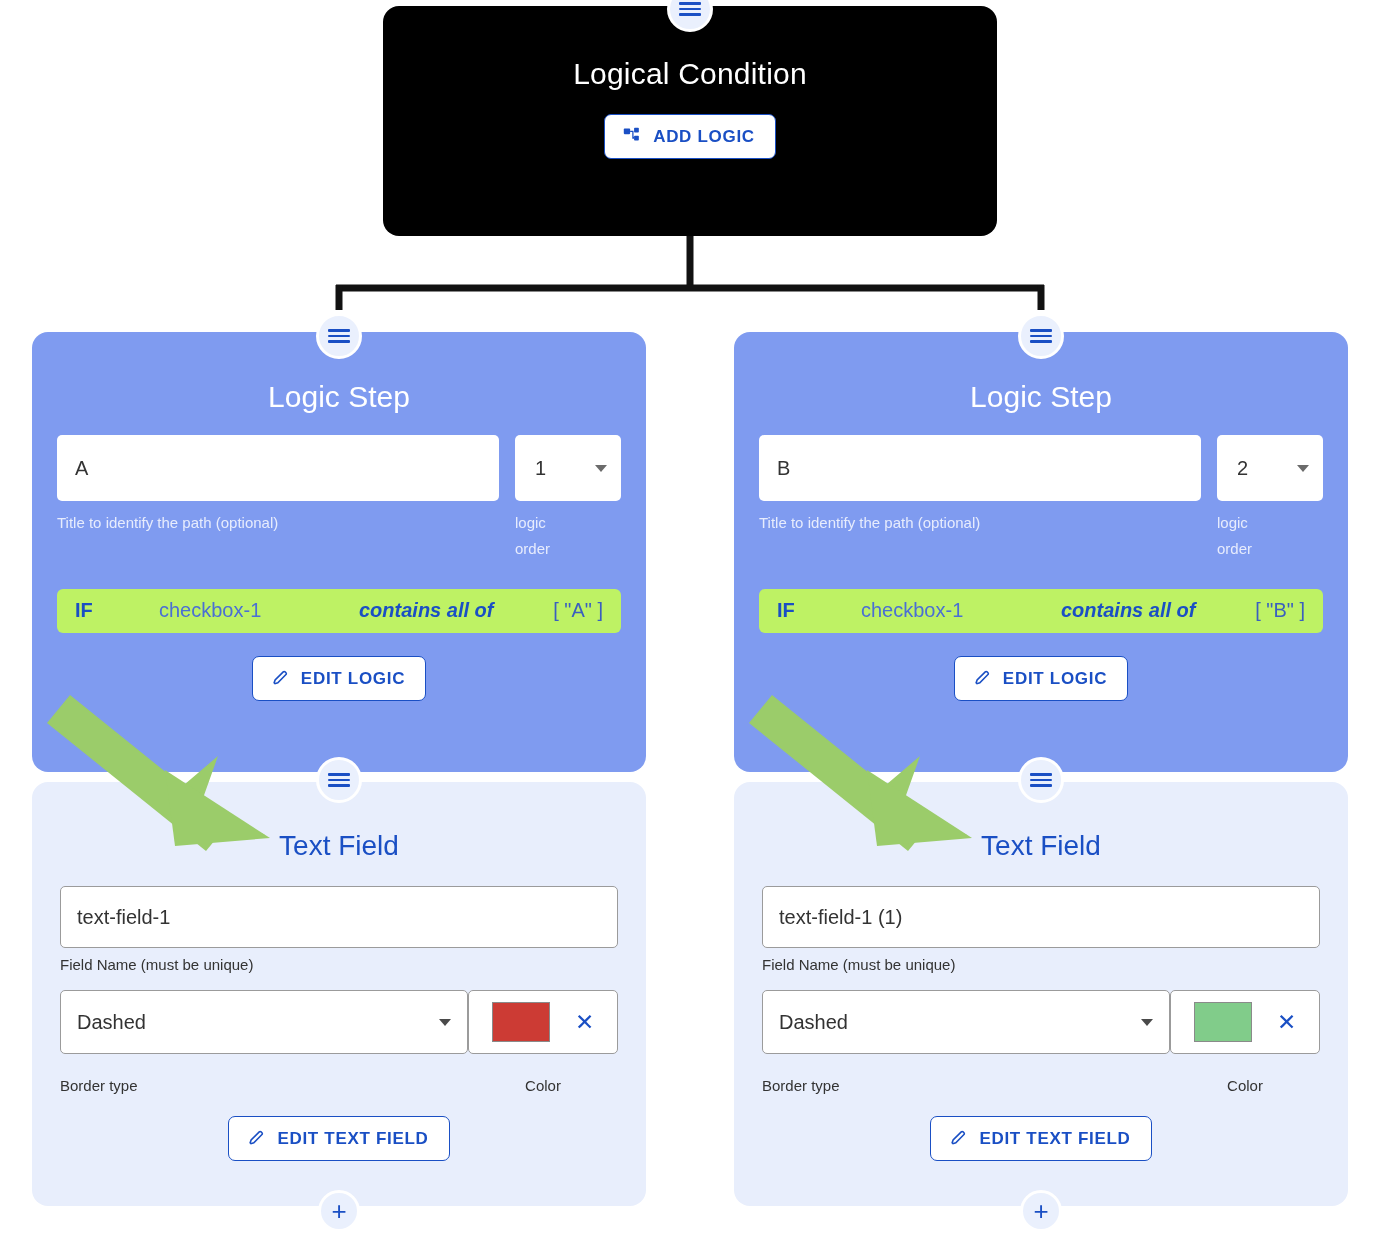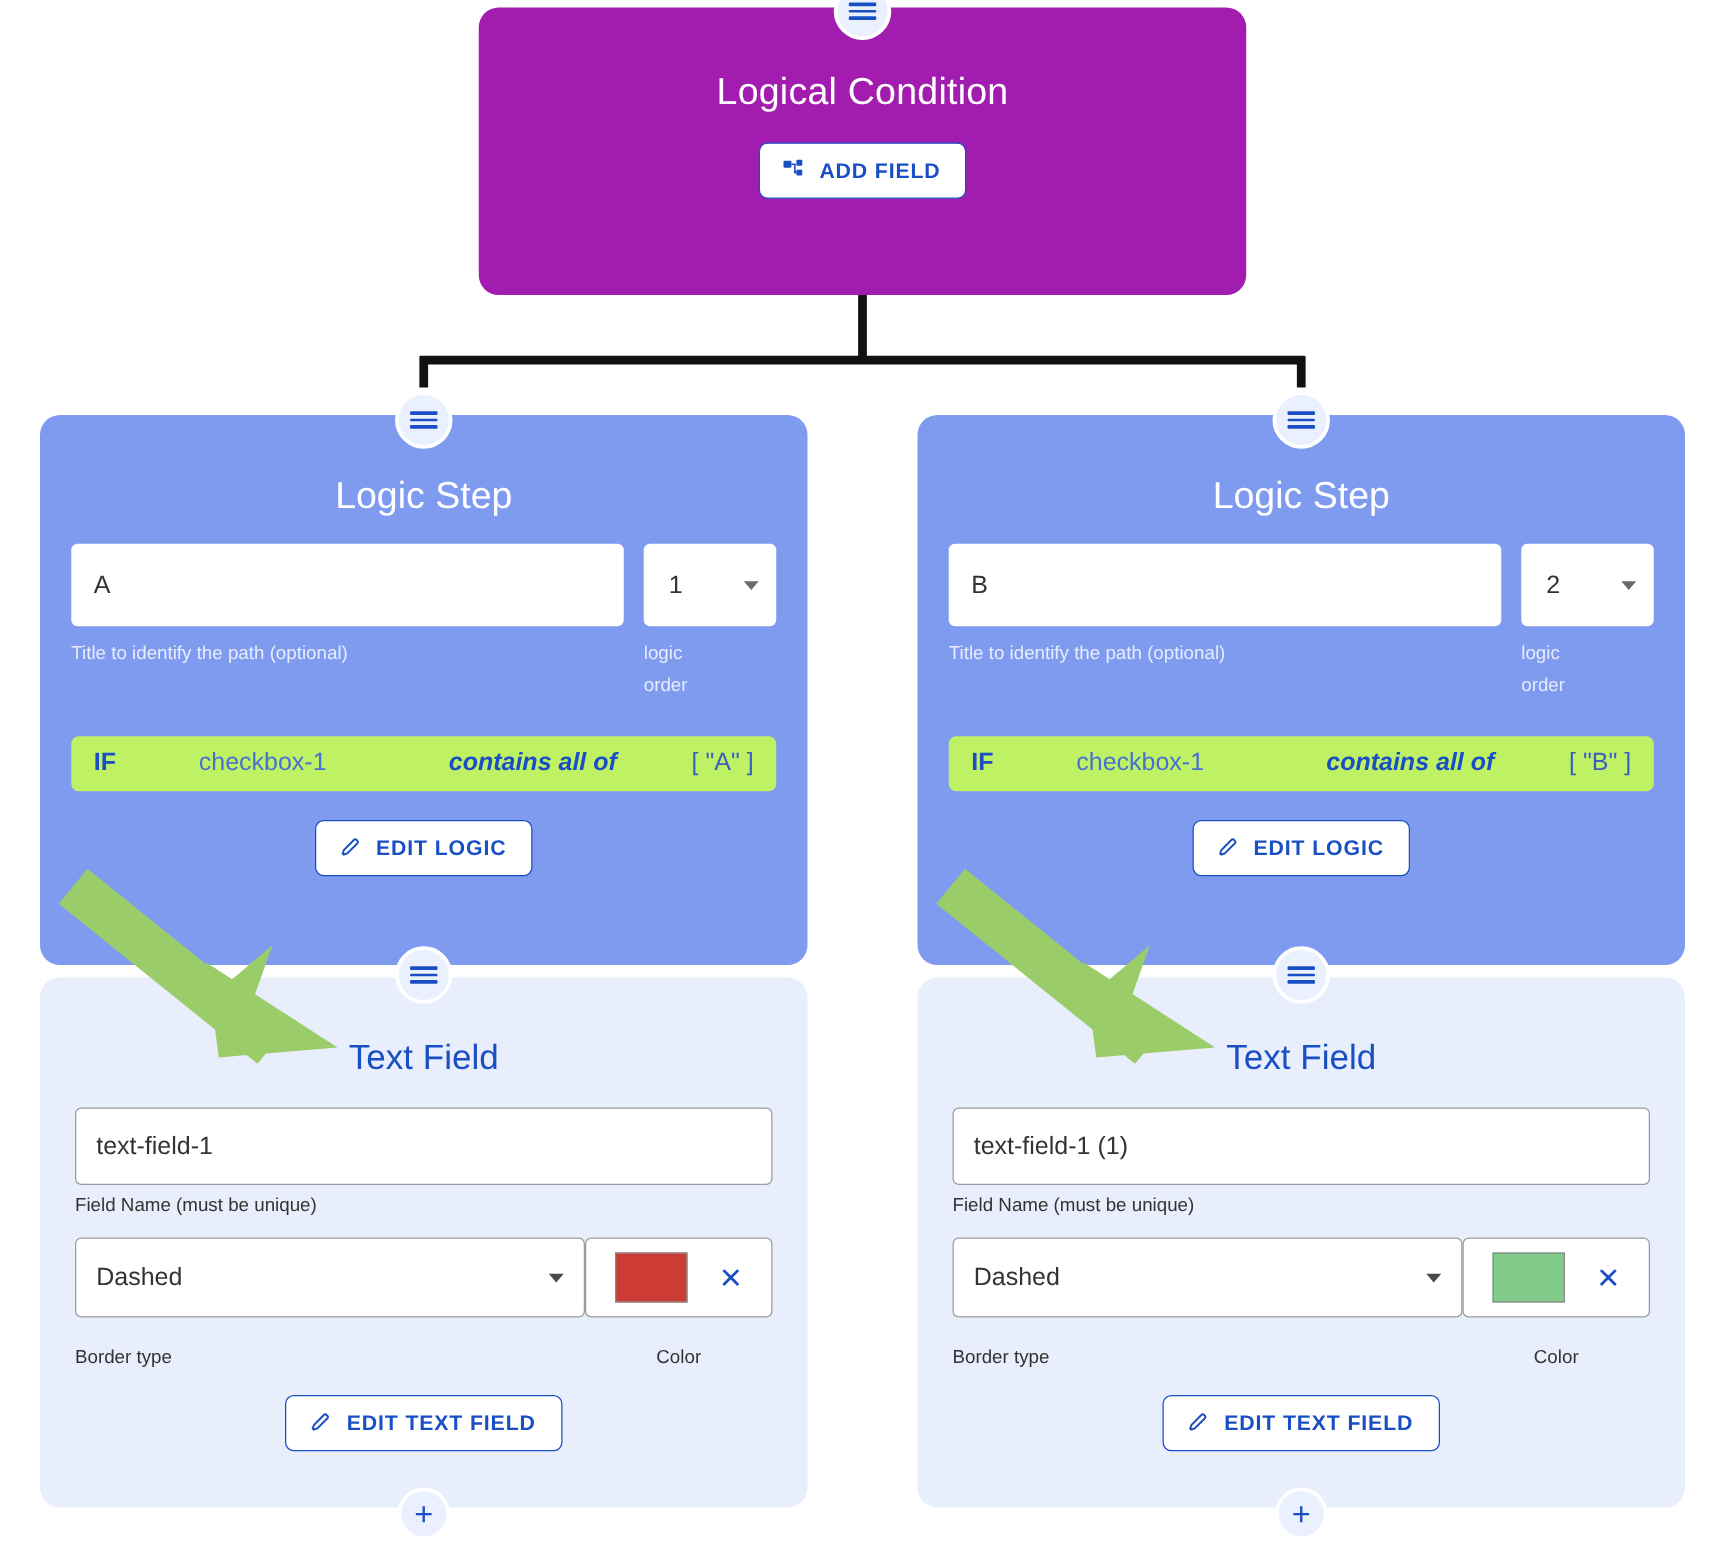--- a/index.html
+++ b/index.html
@@ -27,21 +27,21 @@
     z-index: 1;
   }
 
   
   .root-card {
     position: absolute;
     left: 383px;
     top: 6px;
     width: 614px;
     height: 230px;
-    background: #a21caf;
+    background: #000000;
     border-radius: 16px;
     z-index: 2;
   }
   .root-title {
     text-align: center;
     color: #ffffff;
     font-size: 30px;
     font-weight: 400;
     letter-spacing: .2px;
     margin-top: 51px;
@@ -308,21 +308,21 @@
     <div class="btn-center-wrap add-logic-wrap">
       <button class="btn-white">
         <span style="display:inline-flex;">
           <svg width="19" height="19" viewBox="0 0 24 24" fill="#1a4fc4">
             <rect x="1" y="2" width="8" height="7" rx="1"></rect>
             <rect x="14" y="1" width="6" height="6" rx="1"></rect>
             <rect x="14" y="11" width="6" height="6" rx="1"></rect>
             <path d="M9 5.5h3.5v7.5h1.5M12.5 5.5v8.5h1.5" stroke="#1a4fc4" stroke-width="1.6" fill="none"></path>
           </svg>
         </span>
-        <span>ADD FIELD</span>
+        <span>ADD LOGIC</span>
       </button>
     </div>
   </div>
   <div class="handle" style="left:667px; top:-14px;">
     <span class="bars">
         <i></i>
         <i></i>
         <i></i>
       </span>
   </div>

